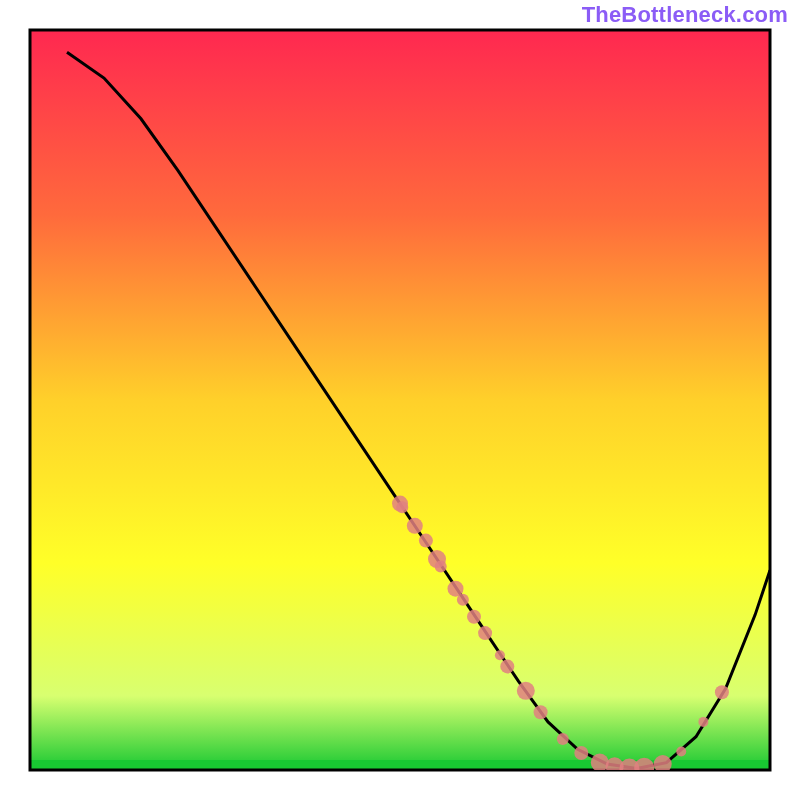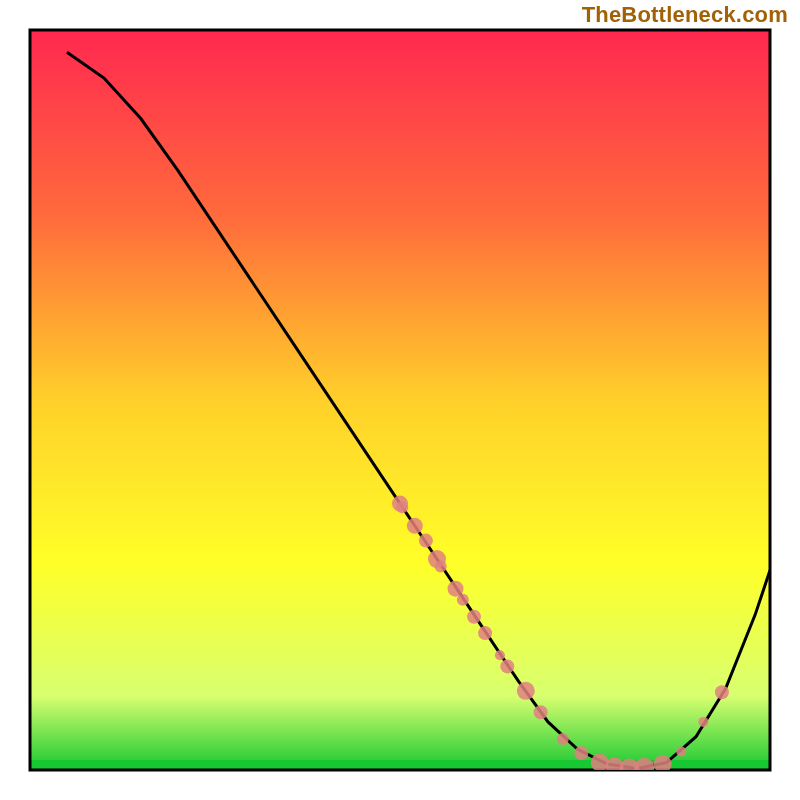--- a/index.html
+++ b/index.html
@@ -15,21 +15,21 @@
     position: relative;
     width: 800px;
     height: 800px;
   }
   .watermark {
     position: absolute;
     top: 2px;
     right: 12px;
     font-size: 22px;
     font-weight: 600;
-    color: #a16207;
+    color: #8b5cf6;
     letter-spacing: 0.2px;
     z-index: 5;
     pointer-events: none;
   }
   svg.plot {
     display: block;
   }
 </style>
 </head>
 <body>

